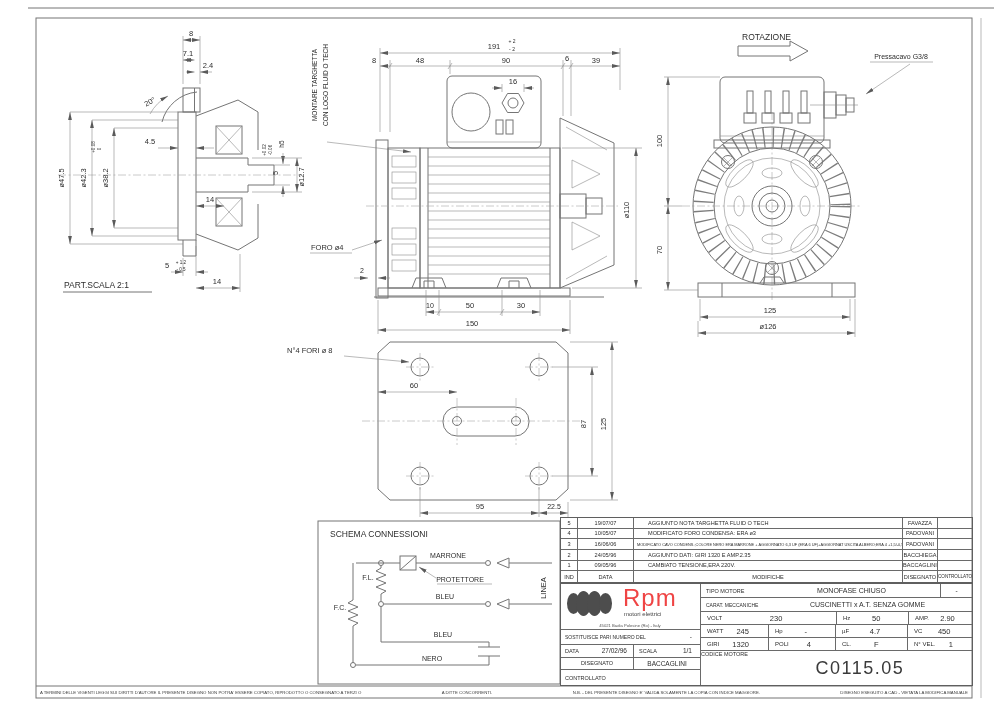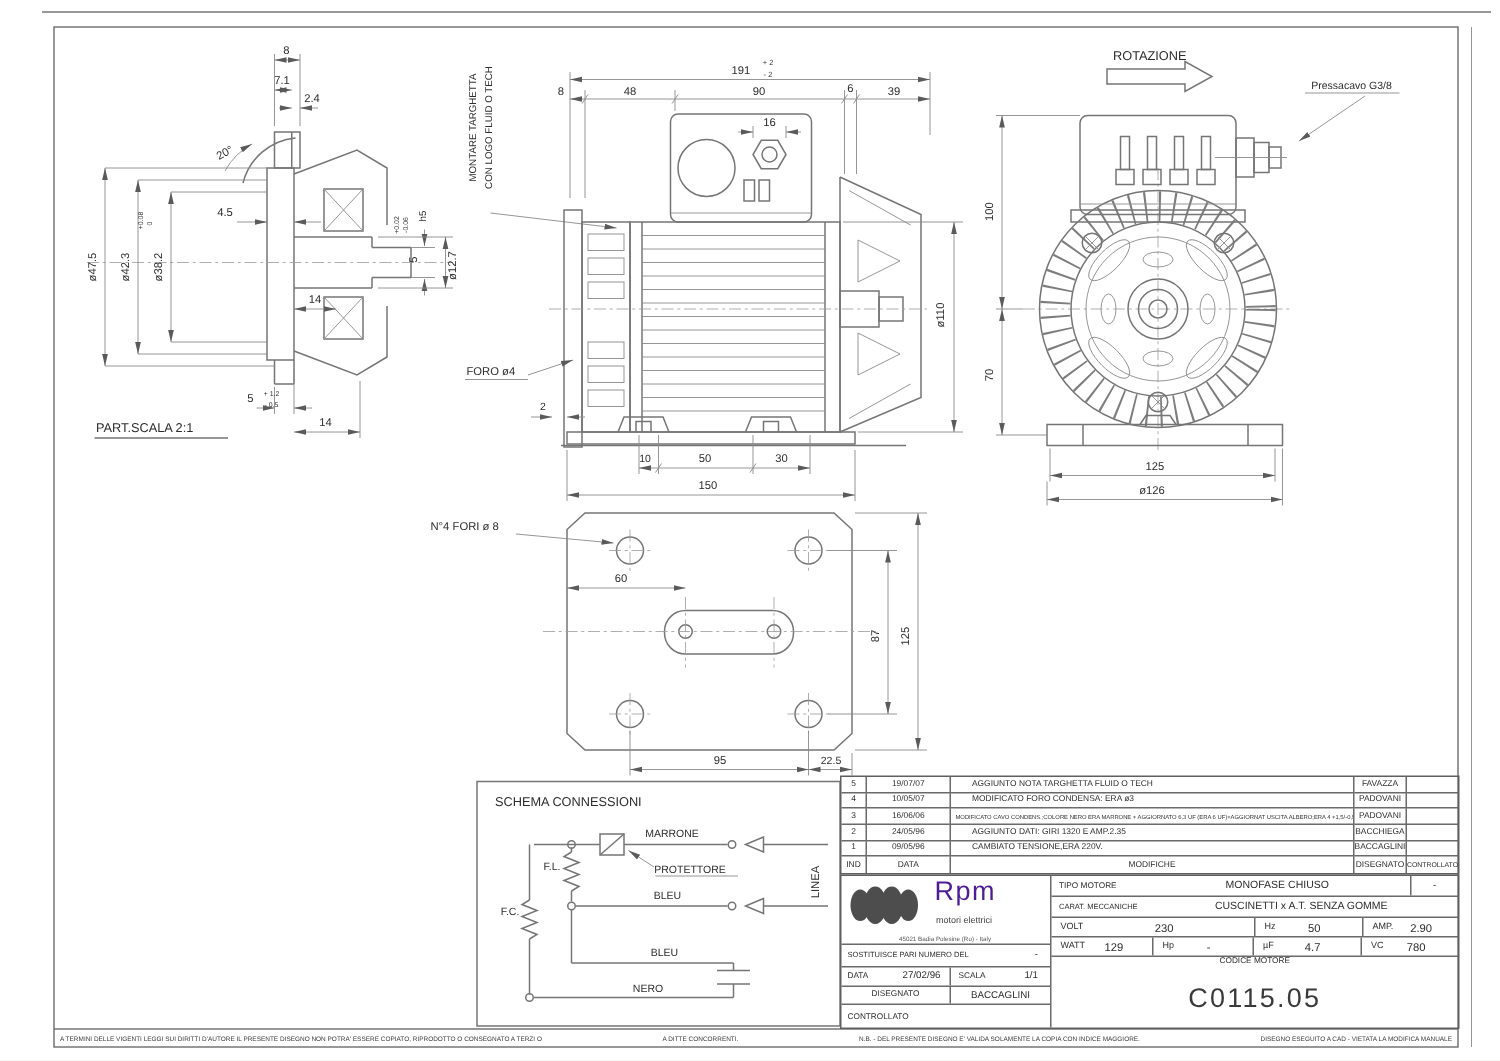--- a/index.html
+++ b/index.html
@@ -32,21 +32,21 @@
   .revtable>div:nth-child(5n){border-right:none;}
   .revtable>div:nth-child(n+26){border-bottom:none;}
   .dsc{justify-content:flex-start !important;padding-left:14px;}
   .tiny{font-size:3.9px !important;padding-left:3px;}
   .tblock{left:560px;top:583px;width:413px;height:103px;border:1px solid #5f5f5f;display:flex;}
   .tbL{width:140px;border-right:1px solid #6a6a6a;display:flex;flex-direction:column;box-sizing:border-box;}
   .tbR{flex:1;display:flex;flex-direction:column;box-sizing:border-box;}
   .row{border-bottom:1px solid #6a6a6a;box-sizing:border-box;display:flex;align-items:center;}
   .logoArea{height:47px;position:relative;}
   .disc{position:absolute;background:#4d4d4d;border-radius:50%;}
-  .rpm{position:absolute;left:62px;top:0px;font-size:18px;color:#4c1d95;letter-spacing:1px;}
+  .rpm{position:absolute;left:62px;top:0px;font-size:24px;color:#ef4444;letter-spacing:1px;}
   .rpmsub{position:absolute;left:63px;top:27px;font-size:6px;color:#444;}
   .rpmaddr{position:absolute;left:2px;top:39px;width:134px;text-align:center;font-size:4.2px;color:#555;}
   .lab5{font-size:5px;}
   .lab55{font-size:5.5px;}
   .val65{font-size:6.5px;}
   .cell{display:flex;align-items:center;box-sizing:border-box;height:100%;}
   .bR{border-right:1px solid #6a6a6a;}
   .speccell{display:flex;align-items:center;justify-content:flex-start;box-sizing:border-box;height:100%;padding:0 6px;}
   .spL{font-size:6px;}
   .spV{font-size:7.5px;flex:1;text-align:center;}
@@ -519,37 +519,55 @@
             <span class="spV">50</span>
           </div>
       <div class="speccell" style="flex:1">
             <span class="spL">AMP.</span>
             <span class="spV">2.90</span>
           </div>
     </div>
     <div class="row" style="height:13px;padding:0">
       <div class="speccell bR" style="width:68px">
             <span class="spL">WATT</span>
-            <span class="spV">129</span>
+            <span class="spV">245</span>
           </div>
       <div class="speccell bR" style="width:67px">
             <span class="spL">Hp</span>
             <span class="spV">-</span>
           </div>
       <div class="speccell bR" style="width:72px">
             <span class="spL">µF</span>
             <span class="spV">4.7</span>
           </div>
       <div class="speccell" style="flex:1">
             <span class="spL">VC</span>
-            <span class="spV">780</span>
+            <span class="spV">450</span>
+          </div>
+    </div>
+    <div class="row" style="height:13px;padding:0">
+      <div class="speccell bR" style="width:68px">
+            <span class="spL">GIRI</span>
+            <span class="spV">1320</span>
+          </div>
+      <div class="speccell bR" style="width:67px">
+            <span class="spL">POLI</span>
+            <span class="spV">4</span>
+          </div>
+      <div class="speccell bR" style="width:72px">
+            <span class="spL">CL.</span>
+            <span class="spV">F</span>
+          </div>
+      <div class="speccell" style="flex:1">
+            <span class="spL">N° VEL.</span>
+            <span class="spV">1</span>
           </div>
     </div>
     <div style="flex:1;display:flex">
-      <div style="flex:1;display:flex;flex-direction:column">
+      <div style="flex:1;display:flex;flex-direction:row">
         <div style="height:8px;text-align:center;font-size:5.5px">CODICE MOTORE</div>
         <div class="bigcode" style="flex:1;display:flex;align-items:center;justify-content:center">C0115.05</div>
       </div>
     </div>
   </div>
 </div>
 
 <div class="abs footer">
   <span>A TERMINI DELLE VIGENTI LEGGI SUI DIRITTI D'AUTORE IL PRESENTE DISEGNO NON POTRA' ESSERE COPIATO, RIPRODOTTO O CONSEGNATO A TERZI O</span>
   <span>A DITTE CONCORRENTI.</span>

